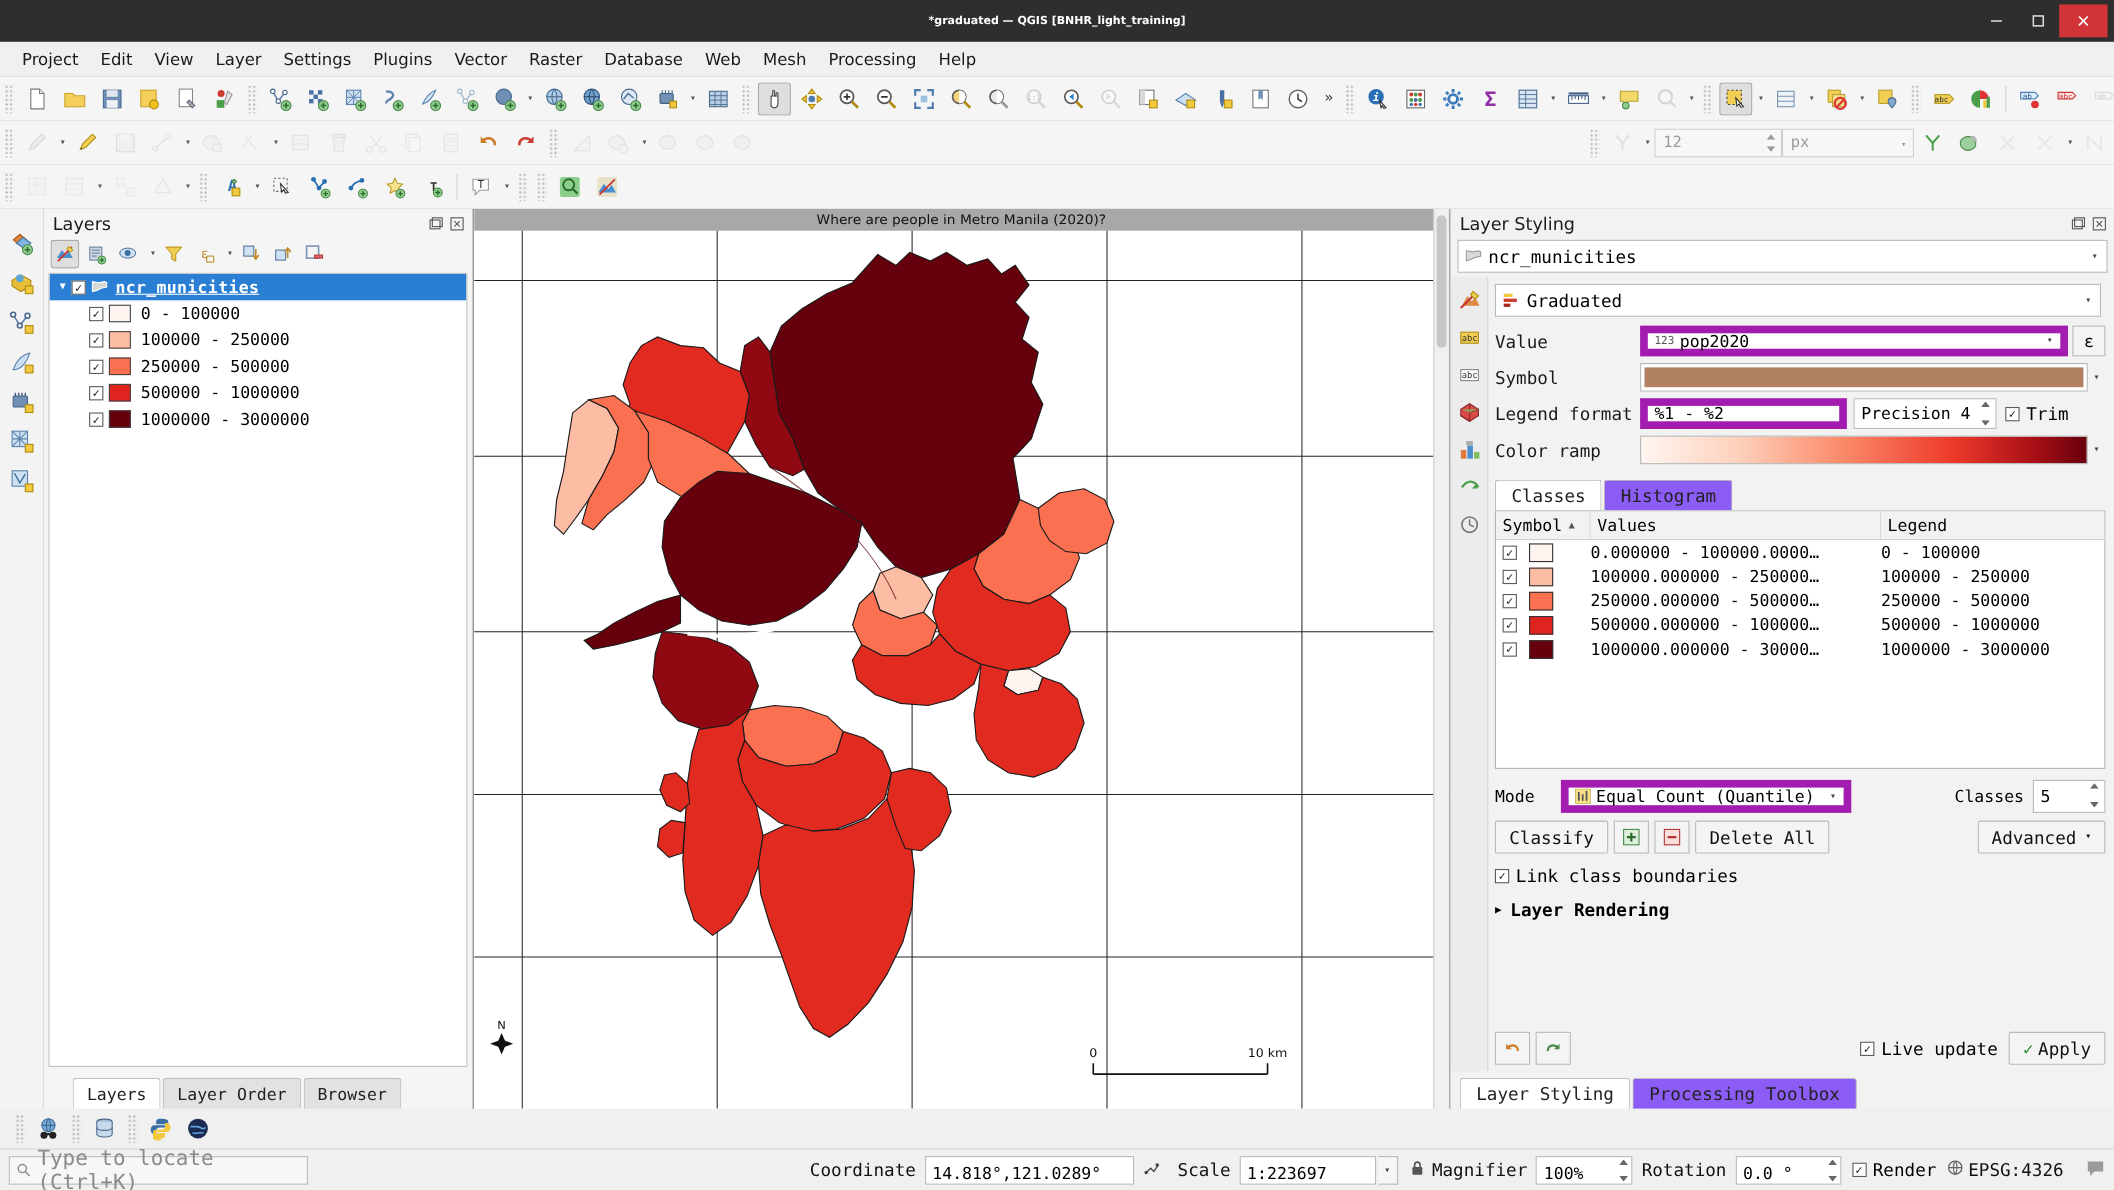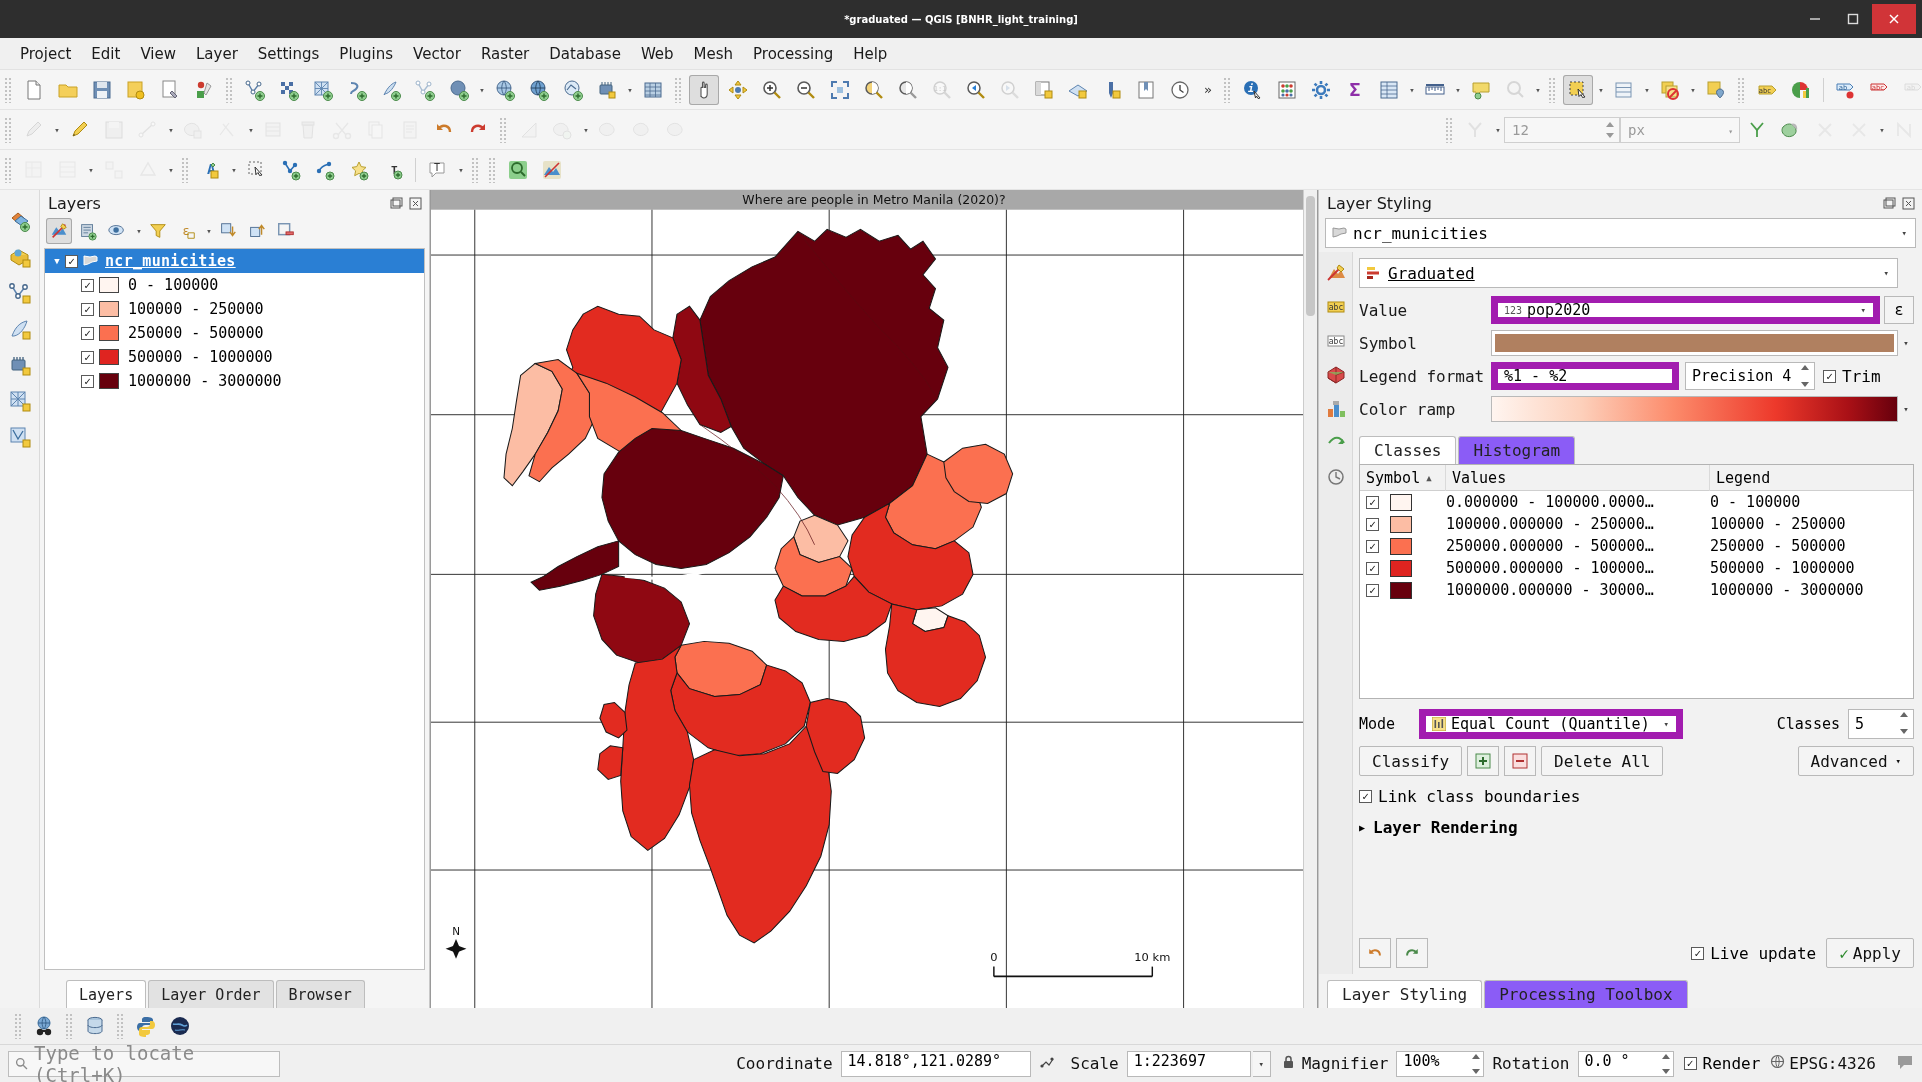--- a/index.html
+++ b/index.html
@@ -159,21 +159,21 @@
   .disclose { display: flex; align-items: center; font-size: 16px; font-weight: bold; margin-top: 12px; }
   .disclose .tri { margin-right: 8px; font-size: 10px; }
   .style-tabs { height: 34px; display: flex; align-items: flex-end; padding-left: 8px; background: #f2f2f2; }
 
   
   .statusbar { height: 38px; flex: 0 0 38px; background: #f0f0f0; display: flex; align-items: center;
                border-top: 1px solid #d8d8d8; padding: 0 8px; }
   .locate { width: 272px; height: 26px; border: 1px solid #bdbdbd; background: #f7f7f7;
             display: flex; align-items: center; padding-left: 6px; color: #8a8a8a; font-size: 19px; }
   .sb-lbl { font-size: 16px; color: #111; margin: 0 8px; white-space: nowrap; }
-  .sb-fld { height: 26px; border: 1px solid #b9b9b9; background: #fff; display: flex; align-items: flex-start;
+  .sb-fld { height: 26px; border: 1px solid #b9b9b9; background: #fff; display: flex; align-items: flex-end;
             padding: 0 6px; font-size: 15px; }
   .qbar { height: 36px; flex: 0 0 36px; background: #f0f0f0; display: flex; align-items: center; }
 
   .bottomrow { display: flex; flex: 0 0 36px; }
 </style>
 </head>
 <body>
 
 <div id="app">
 
@@ -1197,21 +1197,21 @@
             </div>
           <div class="ticon">
               <svg width="22" height="22" viewBox="0 0 22 22">
                 <circle cx="11" cy="11" r="7" fill="none" stroke="#777" stroke-width="1.5"></circle>
                 <path d="M11 6v5l4 2" stroke="#777" stroke-width="1.4" fill="none"></path>
               </svg>
             </div>
         </div>
 
         <div class="style-main">
-          <div class="style-combo" style="margin:2px 16px 8px 0;height:30px;text-decoration:underline;">
+          <div class="style-combo" style="margin:2px 4px 8px 0;height:30px;">
             <span style="margin-right:6px;display:inline-flex">
               <svg width="16" height="16" viewBox="0 0 16 16">
                   <rect x="1" y="2" width="8" height="3" fill="#f2c93e"></rect>
                   <rect x="1" y="6.5" width="12" height="3" fill="#cc3b2f"></rect>
                   <rect x="1" y="11" width="6" height="3" fill="#a5271d"></rect>
                 </svg>
             </span>
             <span>Graduated</span>
             <span class="cb">▾</span>
           </div>

